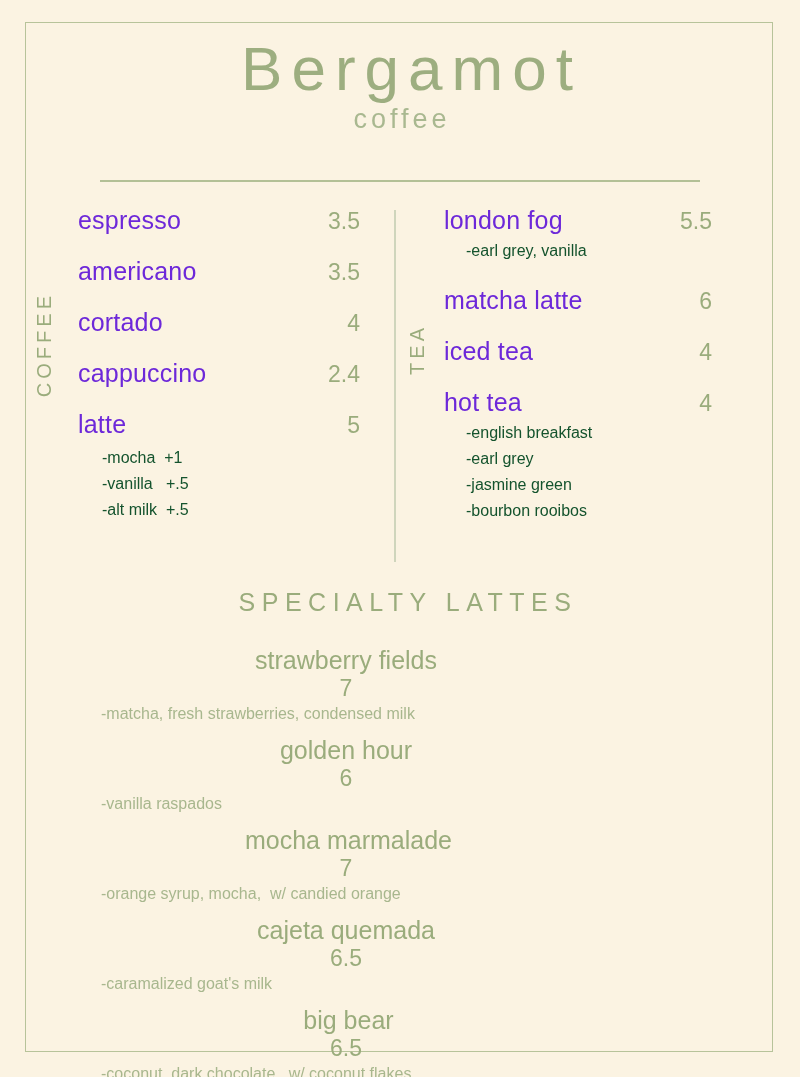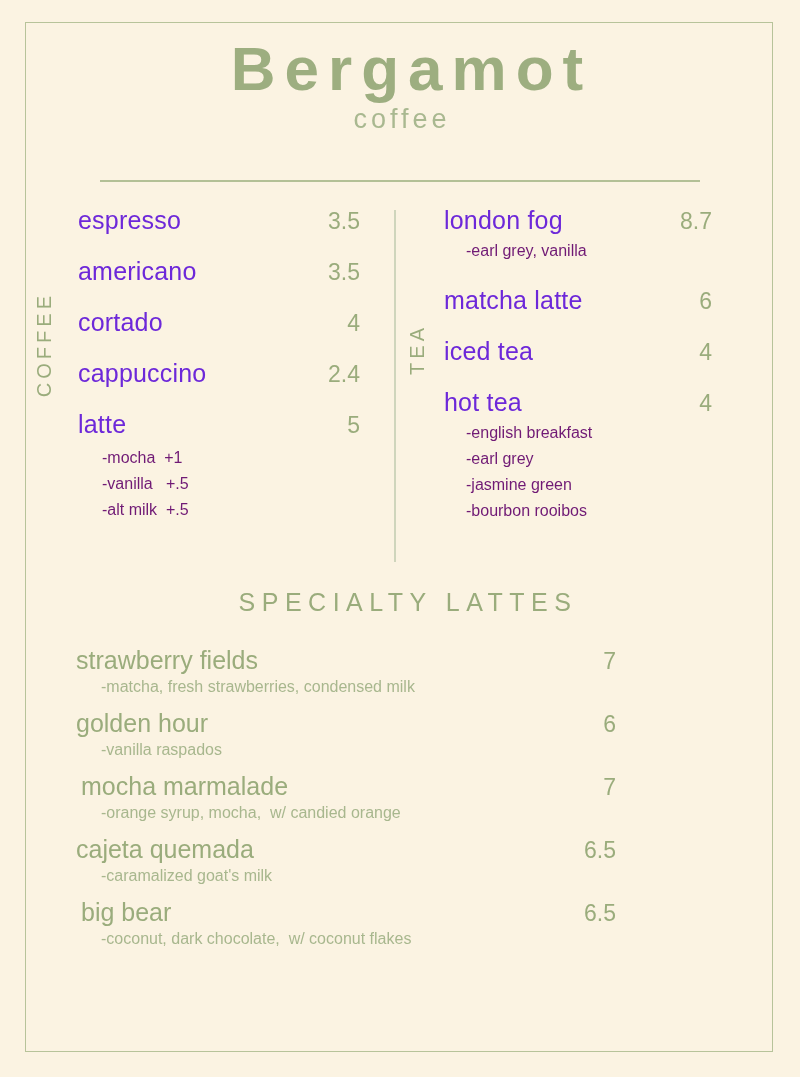--- a/index.html
+++ b/index.html
@@ -36,21 +36,21 @@
   
   .header {
     position: absolute;
     left: 0;
     top: 38px;
     width: 800px;
     text-align: center;
   }
   .brand-title {
     font-size: 62px;
-    font-weight: 700;
+    font-weight: 400;
     letter-spacing: 9px;
     color: #9dae80;
     line-height: 1;
     margin: 0;
     padding-left: 23px;
   }
   .brand-subtitle {
     font-size: 27px;
     font-weight: 300;
     letter-spacing: 4px;
@@ -133,21 +133,21 @@
     white-space: nowrap;
   }
   .sub-list {
     margin: 3px 0 0 0;
     padding: 0;
     list-style: none;
   }
   .sub-item {
     font-size: 16px;
     font-weight: 300;
-    color: #701a75;
+    color: #14532d;
     white-space: pre;
     line-height: 1.62;
   }
 
   
   .col-coffee .item-block { margin-bottom: 22px; }
   .col-coffee .item-block:last-child { margin-bottom: 0; }
   .col-coffee .sub-list { margin-left: 24px; margin-top: 6px; }
 
   
@@ -175,22 +175,23 @@
   .specialty-list {
     position: absolute;
     left: 76px;
     top: 58px;
     width: 540px;
   }
   .sp-block { margin-bottom: 13px; }
   .sp-block:last-child { margin-bottom: 0; }
   .sp-row {
     display: flex;
-    align-items: flex-end;
+    align-items: center;
     justify-content: space-between;
+    flex-direction: column;
   }
   .sp-name {
     font-size: 25px;
     font-weight: 300;
     color: #9aac7c;
     white-space: pre;
   }
   .sp-price {
     font-size: 23px;
     font-weight: 300;
@@ -270,21 +271,21 @@
       </div>
     </div>
 
     <div class="col col-tea">
       <div class="section-label label-tea">TEA</div>
       <div class="items">
 
         <div class="item-block">
           <div class="item-row">
             <span class="item-name">london fog</span>
-            <span class="item-price">8.7</span>
+            <span class="item-price">5.5</span>
           </div>
           <ul class="sub-list">
             <li class="sub-item">-earl grey, vanilla</li>
           </ul>
         </div>
 
         <div class="item-block">
           <div class="item-row">
             <span class="item-name">matcha latte</span>
             <span class="item-price">6</span>

